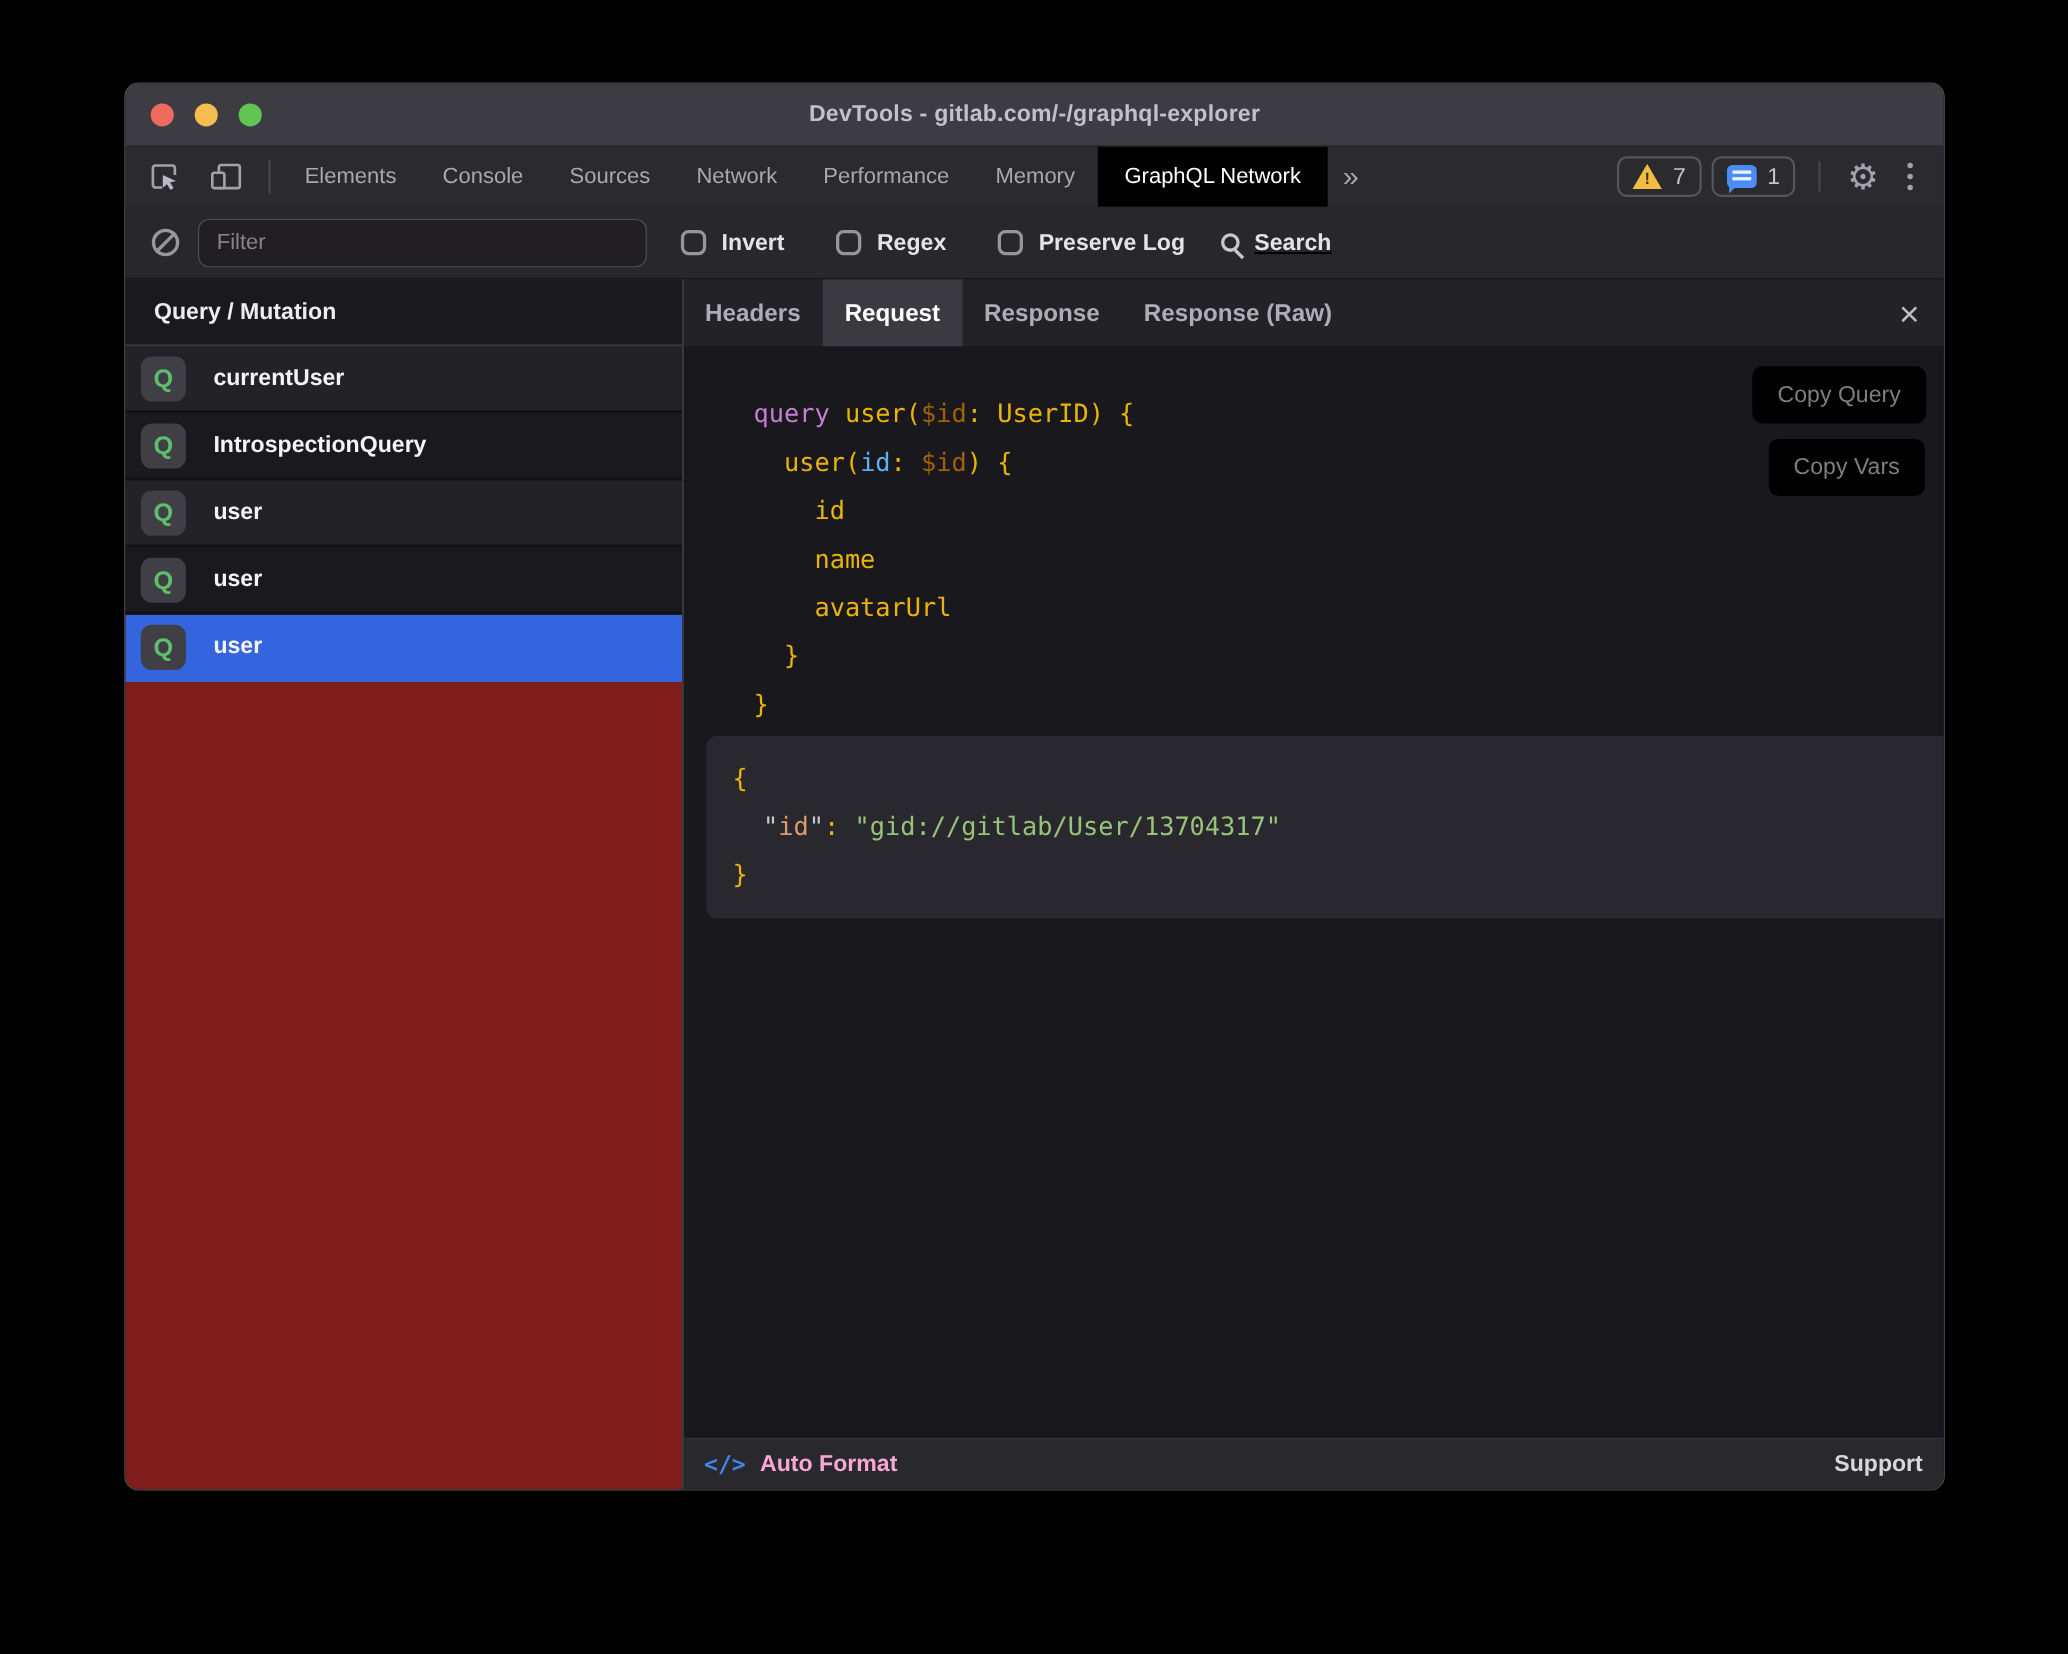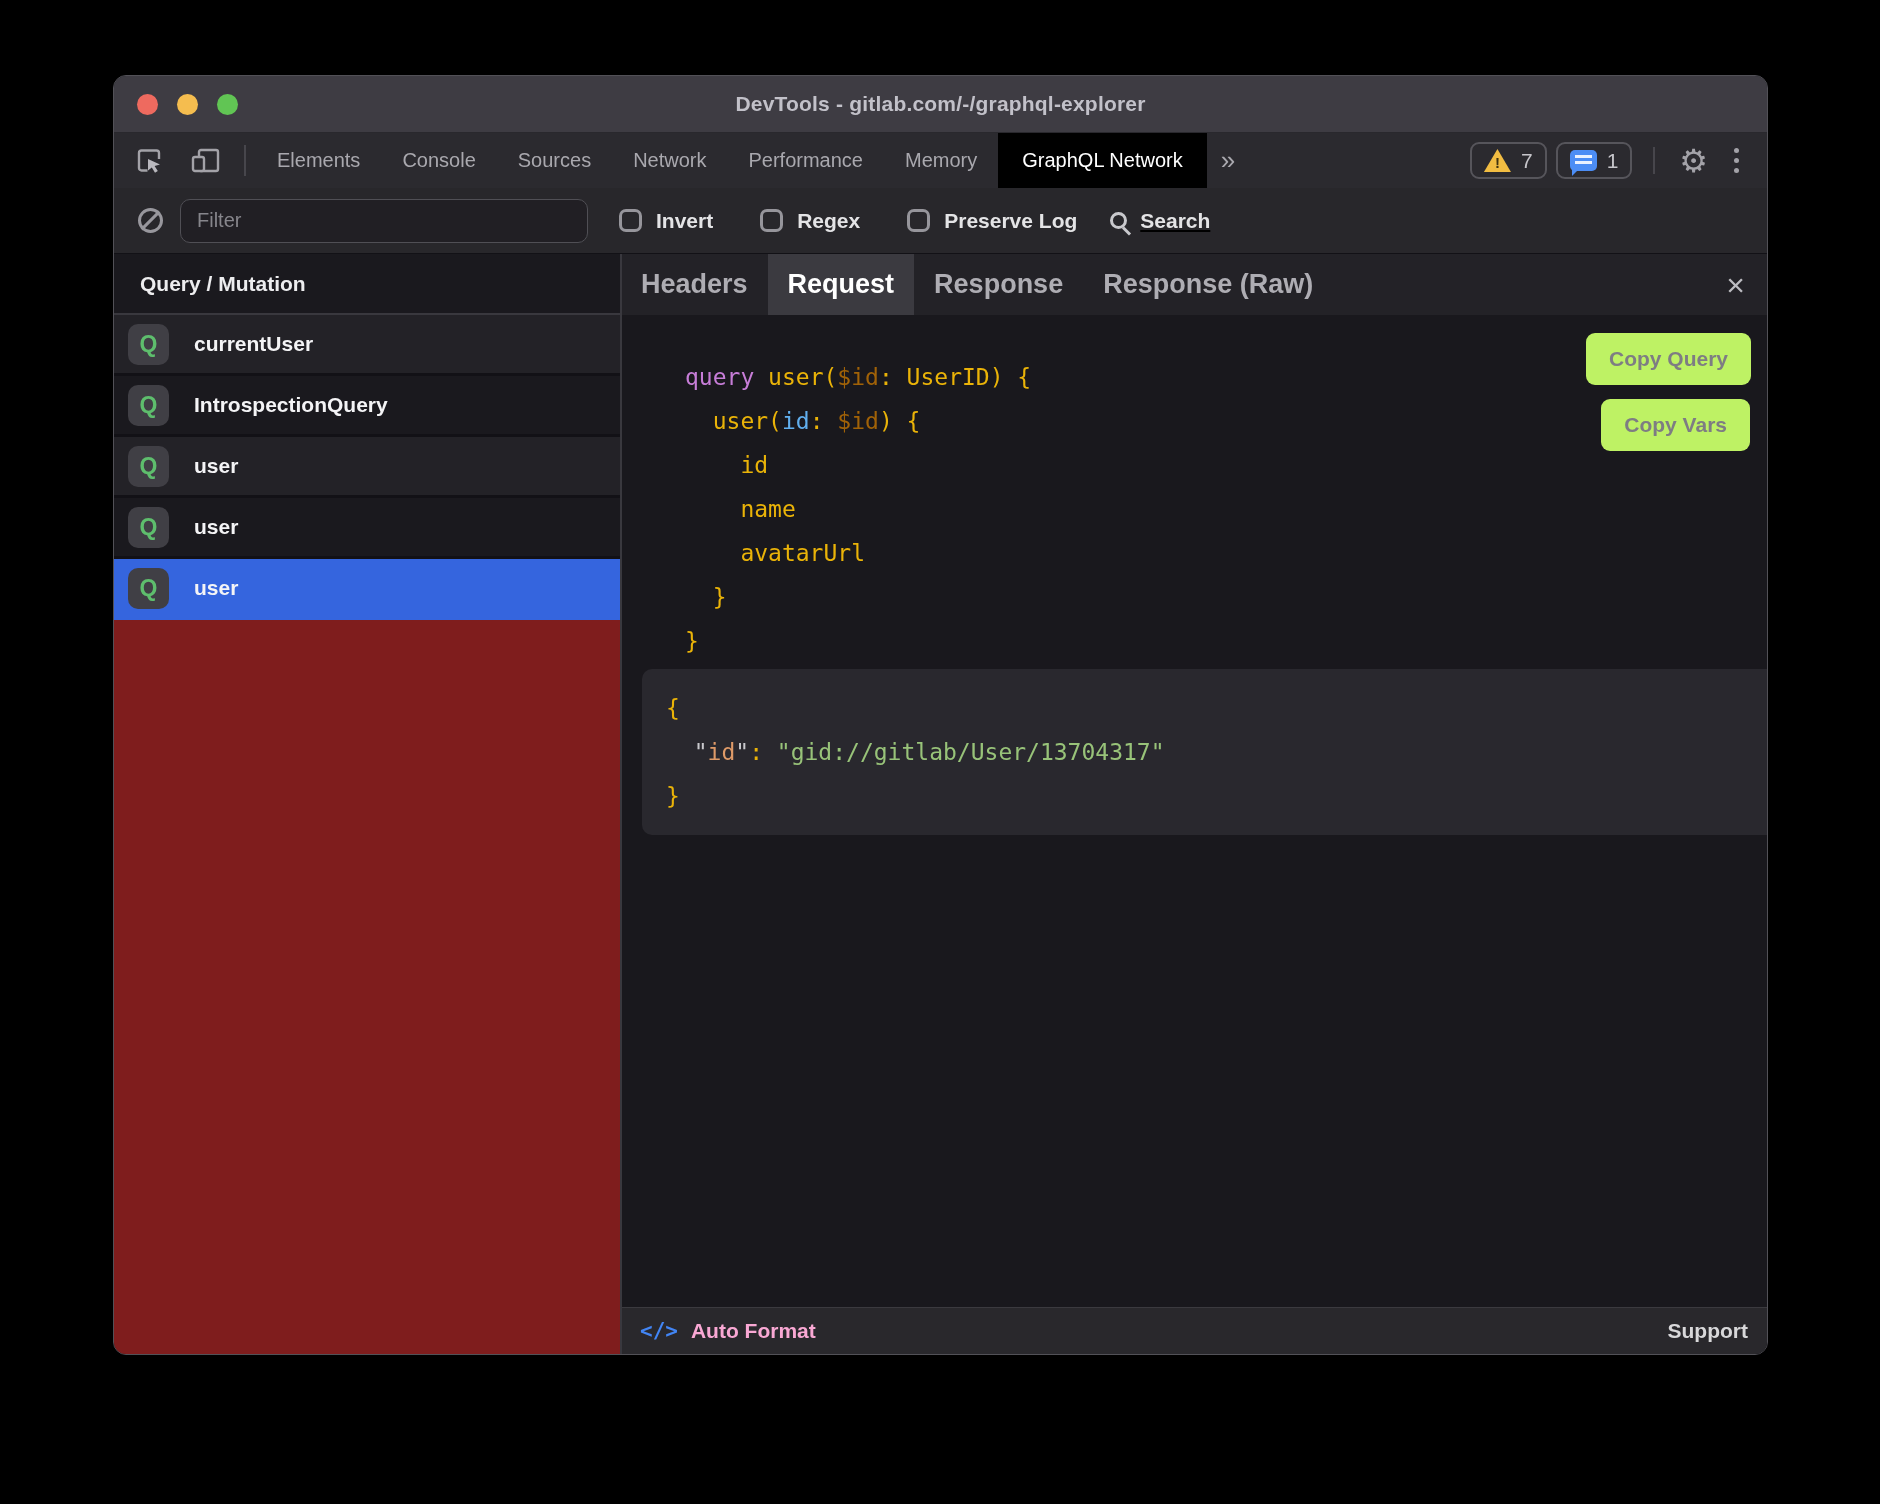--- a/index.html
+++ b/index.html
@@ -81,41 +81,41 @@
   .side-row.selected { background: #3565DE; border-bottom-color: #3565DE; }
   .qbadge { width: 41px; height: 41px; border-radius: 10px; background: #403F45; color: #5EBE6D;
     font-size: 23px; font-weight: 700; display: flex; align-items: center; justify-content: center; flex: 0 0 auto; }
   .row-label { margin-left: 25px; font-size: 21px; font-weight: 700; color: #F4F4F6; }
 
   .content { flex: 1; display: flex; flex-direction: column; background: #19181D; min-width: 0; }
 
   
   .panel-tabs { height: 61px; flex: 0 0 auto; background: #232227; display: flex; align-items: stretch; }
   .req-tabs { display: flex; align-items: stretch; padding-left: 0; }
-  .ptab { display: flex; align-items: center; padding: 0 20px; font-size: 27px; font-weight: 600;
+  .ptab { display: flex; align-items: center; padding: 0 20px; font-size: 22px; font-weight: 600;
     color: #AEADB3; white-space: nowrap; }
   .ptab:first-child { padding-left: 19px; }
   .ptab.selected { background: #3B3A40; color: #FFF; font-weight: 700; }
   .close-x { margin-left: auto; align-self: center; margin-right: 18px; font-size: 32px; color: #BDBDC2;
     line-height: 1; padding: 0 4px; }
 
   
   .panel-body { flex: 1; position: relative; min-height: 0; background: #19181D; }
   .code { font-family: "DejaVu Sans Mono", monospace; font-size: 23px; line-height: 44px; white-space: pre; }
   .query-code { position: absolute; left: 63px; top: 40px; }
   .tok-kw    { color: #C77DD8; }
   .tok-var   { color: #a16207; }
   .tok-arg   { color: #61AFEF; }
   .tok-plain { color: #eab308; }
   .tok-key   { color: #DE9A68; }
   .tok-str   { color: #98C379; }
   .tok-q     { color: #C9C9CD; }
 
-  .copy-btn { position: absolute; height: 52px; padding: 0 23px; background: #bef264; border: none;
-    border-radius: 9px; color: #7E7D83; font-size: 21px; font-weight: 700;
+  .copy-btn { position: absolute; height: 52px; padding: 0 23px; background: #000000; border: none;
+    border-radius: 9px; color: #7E7D83; font-size: 21px; font-weight: 400;
     font-family: "Liberation Sans", sans-serif; }
   .copy-query { top: 18px; right: 16px; }
   .copy-vars  { top: 84px; right: 17px; }
 
   .vars-box { position: absolute; left: 20px; top: 354px; width: 1193px; height: 166px;
     background: #29282E; border-radius: 10px; padding: 17px 0 0 24px; overflow: hidden; }
   .vars-box .code { line-height: 44px; }
 
   
   .footer { height: 47px; flex: 0 0 auto; background: #29282C; border-top: 1px solid #3B3A3F;

